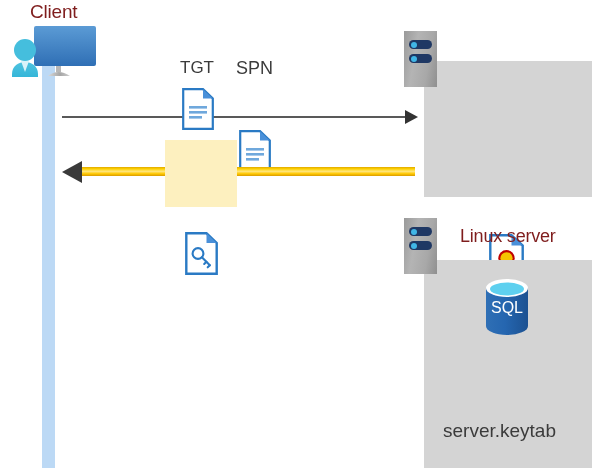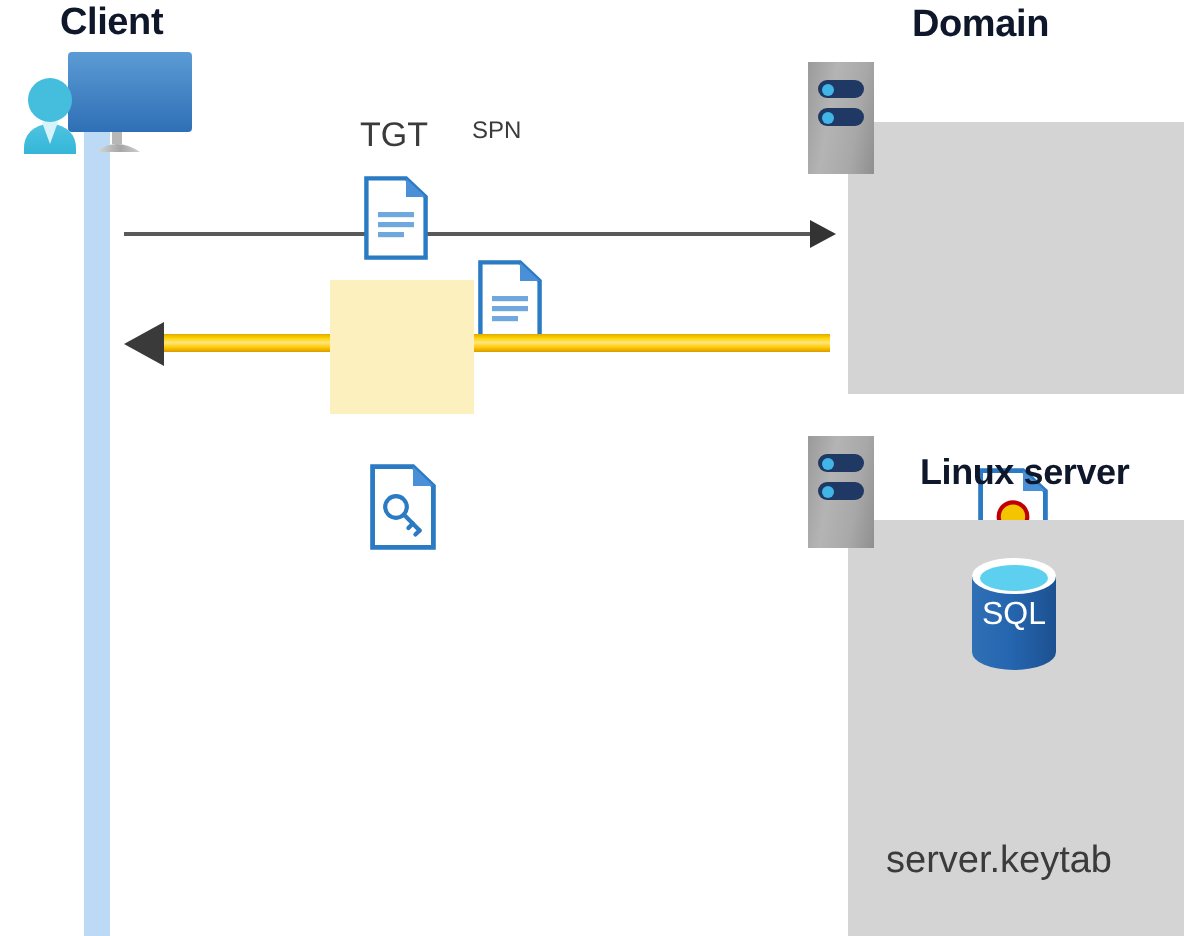--- a/index.html
+++ b/index.html
@@ -5,21 +5,21 @@
   html,body{margin:0;padding:0;background:#ffffff;}
   body{
     width:600px;height:468px;position:relative;overflow:hidden;
     font-family:"Liberation Sans","DejaVu Sans",sans-serif;
     color:#333333;
   }
   .abs{position:absolute;}
 
   
   .title{
-    font-weight:bold;color:#0f172a;letter-spacing:-0.2px;
+    font-weight:normal;color:#7f1d1d;letter-spacing:-0.2px;
   }
   #client-title{left:30px;top:1px;font-size:19px;}
   #dc-title{left:456px;top:2px;font-size:19px;line-height:22px;width:130px;}
   #linux-title{left:460px;top:226px;font-size:18px;text-align:center;}
 
   
   #lifeline{left:42px;top:66px;width:13px;height:402px;background:#bcd9f5;}
 
   
   #client-icon{left:8px;top:24px;width:96px;height:62px;}
@@ -65,21 +65,21 @@
   
   #highlight{left:165px;top:140px;width:72px;height:67px;background:#fdf0bf;}
 
   
   .doc{position:relative;}
 
   
   #tgt-doc{left:182px;top:88px;width:32px;height:42px;}
   #spn-doc{left:239px;top:88px;width:32px;height:42px;}
   #tgt-label{left:180px;top:58px;font-size:17px;color:#3b3b3b;}
-  #spn-label{left:236px;top:58px;font-size:12px;color:#3b3b3b;}
+  #spn-label{left:236px;top:58px;font-size:18px;color:#3b3b3b;}
 
   
   #key-doc{left:185px;top:148px;width:33px;height:43px;}
 
   
   #cert-doc{left:489px;top:107px;width:35px;height:45px;}
   #keytab-label{left:443px;top:420px;font-size:19px;color:#3b3b3b;}
 
   
   #sql-icon{left:483px;top:279px;width:48px;height:56px;}
@@ -164,21 +164,21 @@
     <g fill="none" stroke="#2a7ac4" stroke-width="2.1" stroke-linecap="round" stroke-linejoin="round">
       <circle cx="13" cy="21.5" r="5.4"></circle>
       <path d="M16.9 25.3 L24.8 33.2"></path>
       <path d="M21.4 29.8 L19.2 32"></path>
       <path d="M24.8 33.2 L22.7 35.3"></path>
     </g>
   </svg>
 </div>
 
 <div class="abs title" id="dc-title">
-  <span>Domain</span><br>
+  <br>
 </div>
 
 <div class="abs panel" id="dc-panel"></div>
 
 <div class="abs chassis" id="dc-chassis">
   <div class="bay" style="top:9px;">
       <span class="led"></span>
     </div>
   <div class="bay" style="top:23px;">
       <span class="led"></span>

